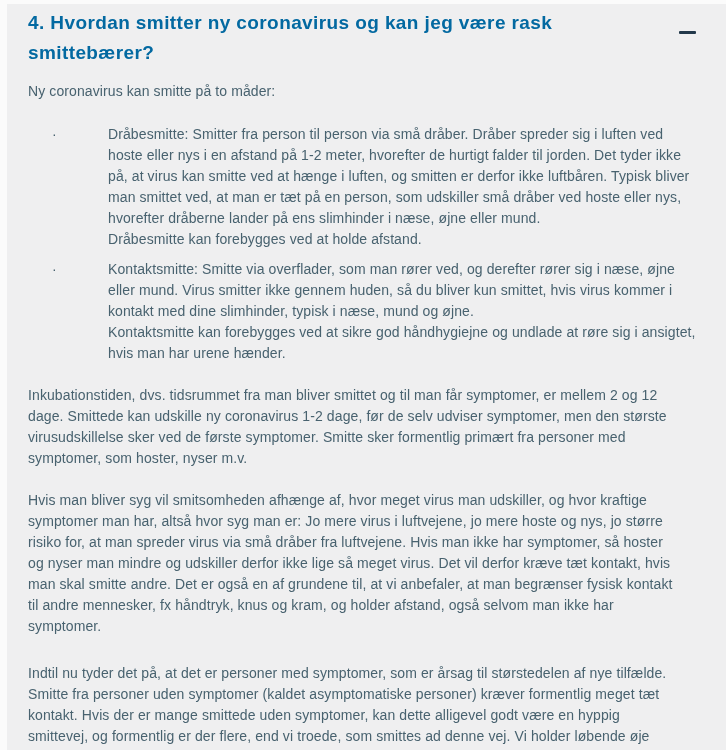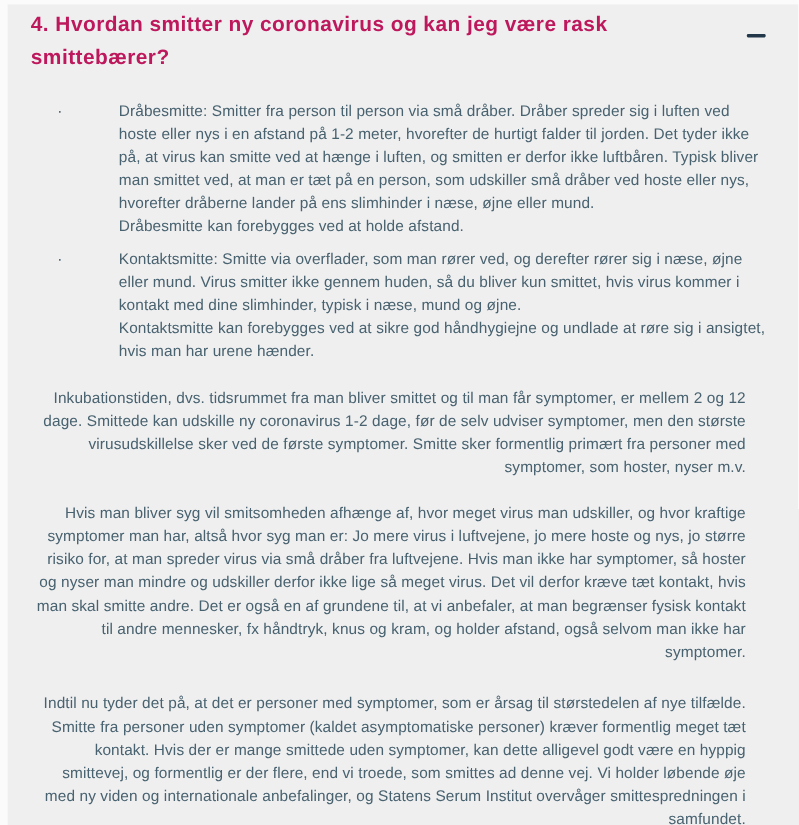--- a/index.html
+++ b/index.html
@@ -28,21 +28,21 @@
   .accordion-header {
     position: relative;
     padding-right: 60px;
   }
   .accordion-title {
     margin: 0;
     font-size: 19px;
     line-height: 30px;
     font-weight: 600;
     letter-spacing: 0.4px;
-    color: #be185d;
+    color: #0369a1;
     max-width: 600px;
   }
   .collapse-button {
     position: absolute;
     top: 14px;
     right: 2px;
     width: 28px;
     height: 20px;
     background: none;
     border: none;
@@ -83,41 +83,41 @@
     color: #48626f;
   }
   .bullet-text {
     white-space: pre-line;
     max-width: 602px;
     margin-left: 36px;
   }
   .para {
     margin: 21px 0 0 0;
     max-width: 650px;
-    text-align: right;
   }
   .para.last {
     margin-top: 26px;
   }
 </style>
 </head>
 <body>
 
 <div class="page">
   <section class="accordion-panel">
 
     <header class="accordion-header">
       <h2 class="accordion-title">4. Hvordan smitter ny coronavirus og kan jeg være rask smittebærer?</h2>
       <button class="collapse-button" aria-label="Collapse section">
         <span class="minus-icon"></span>
       </button>
     </header>
 
     <div class="accordion-body">
 
+      <p class="intro">Ny coronavirus kan smitte på to måder:</p>
 
       <ul class="bullet-list">
         <li class="bullet-item">
           <span class="bullet-dot">·</span>
           <span class="bullet-text">Dråbesmitte: Smitter fra person til person via små dråber. Dråber spreder sig i luften ved hoste eller nys i en afstand på 1-2 meter, hvorefter de hurtigt falder til jorden. Det tyder ikke på, at virus kan smitte ved at hænge i luften, og smitten er derfor ikke luftbåren. Typisk bliver man smittet ved, at man er tæt på en person, som udskiller små dråber ved hoste eller nys, hvorefter dråberne lander på ens slimhinder i næse, øjne eller mund.
 Dråbesmitte kan forebygges ved at holde afstand.</span>
         </li>
         <li class="bullet-item">
           <span class="bullet-dot">·</span>
           <span class="bullet-text">Kontaktsmitte: Smitte via overflader, som man rører ved, og derefter rører sig i næse, øjne eller mund. Virus smitter ikke gennem huden, så du bliver kun smittet, hvis virus kommer i kontakt med dine slimhinder, typisk i næse, mund og øjne.

